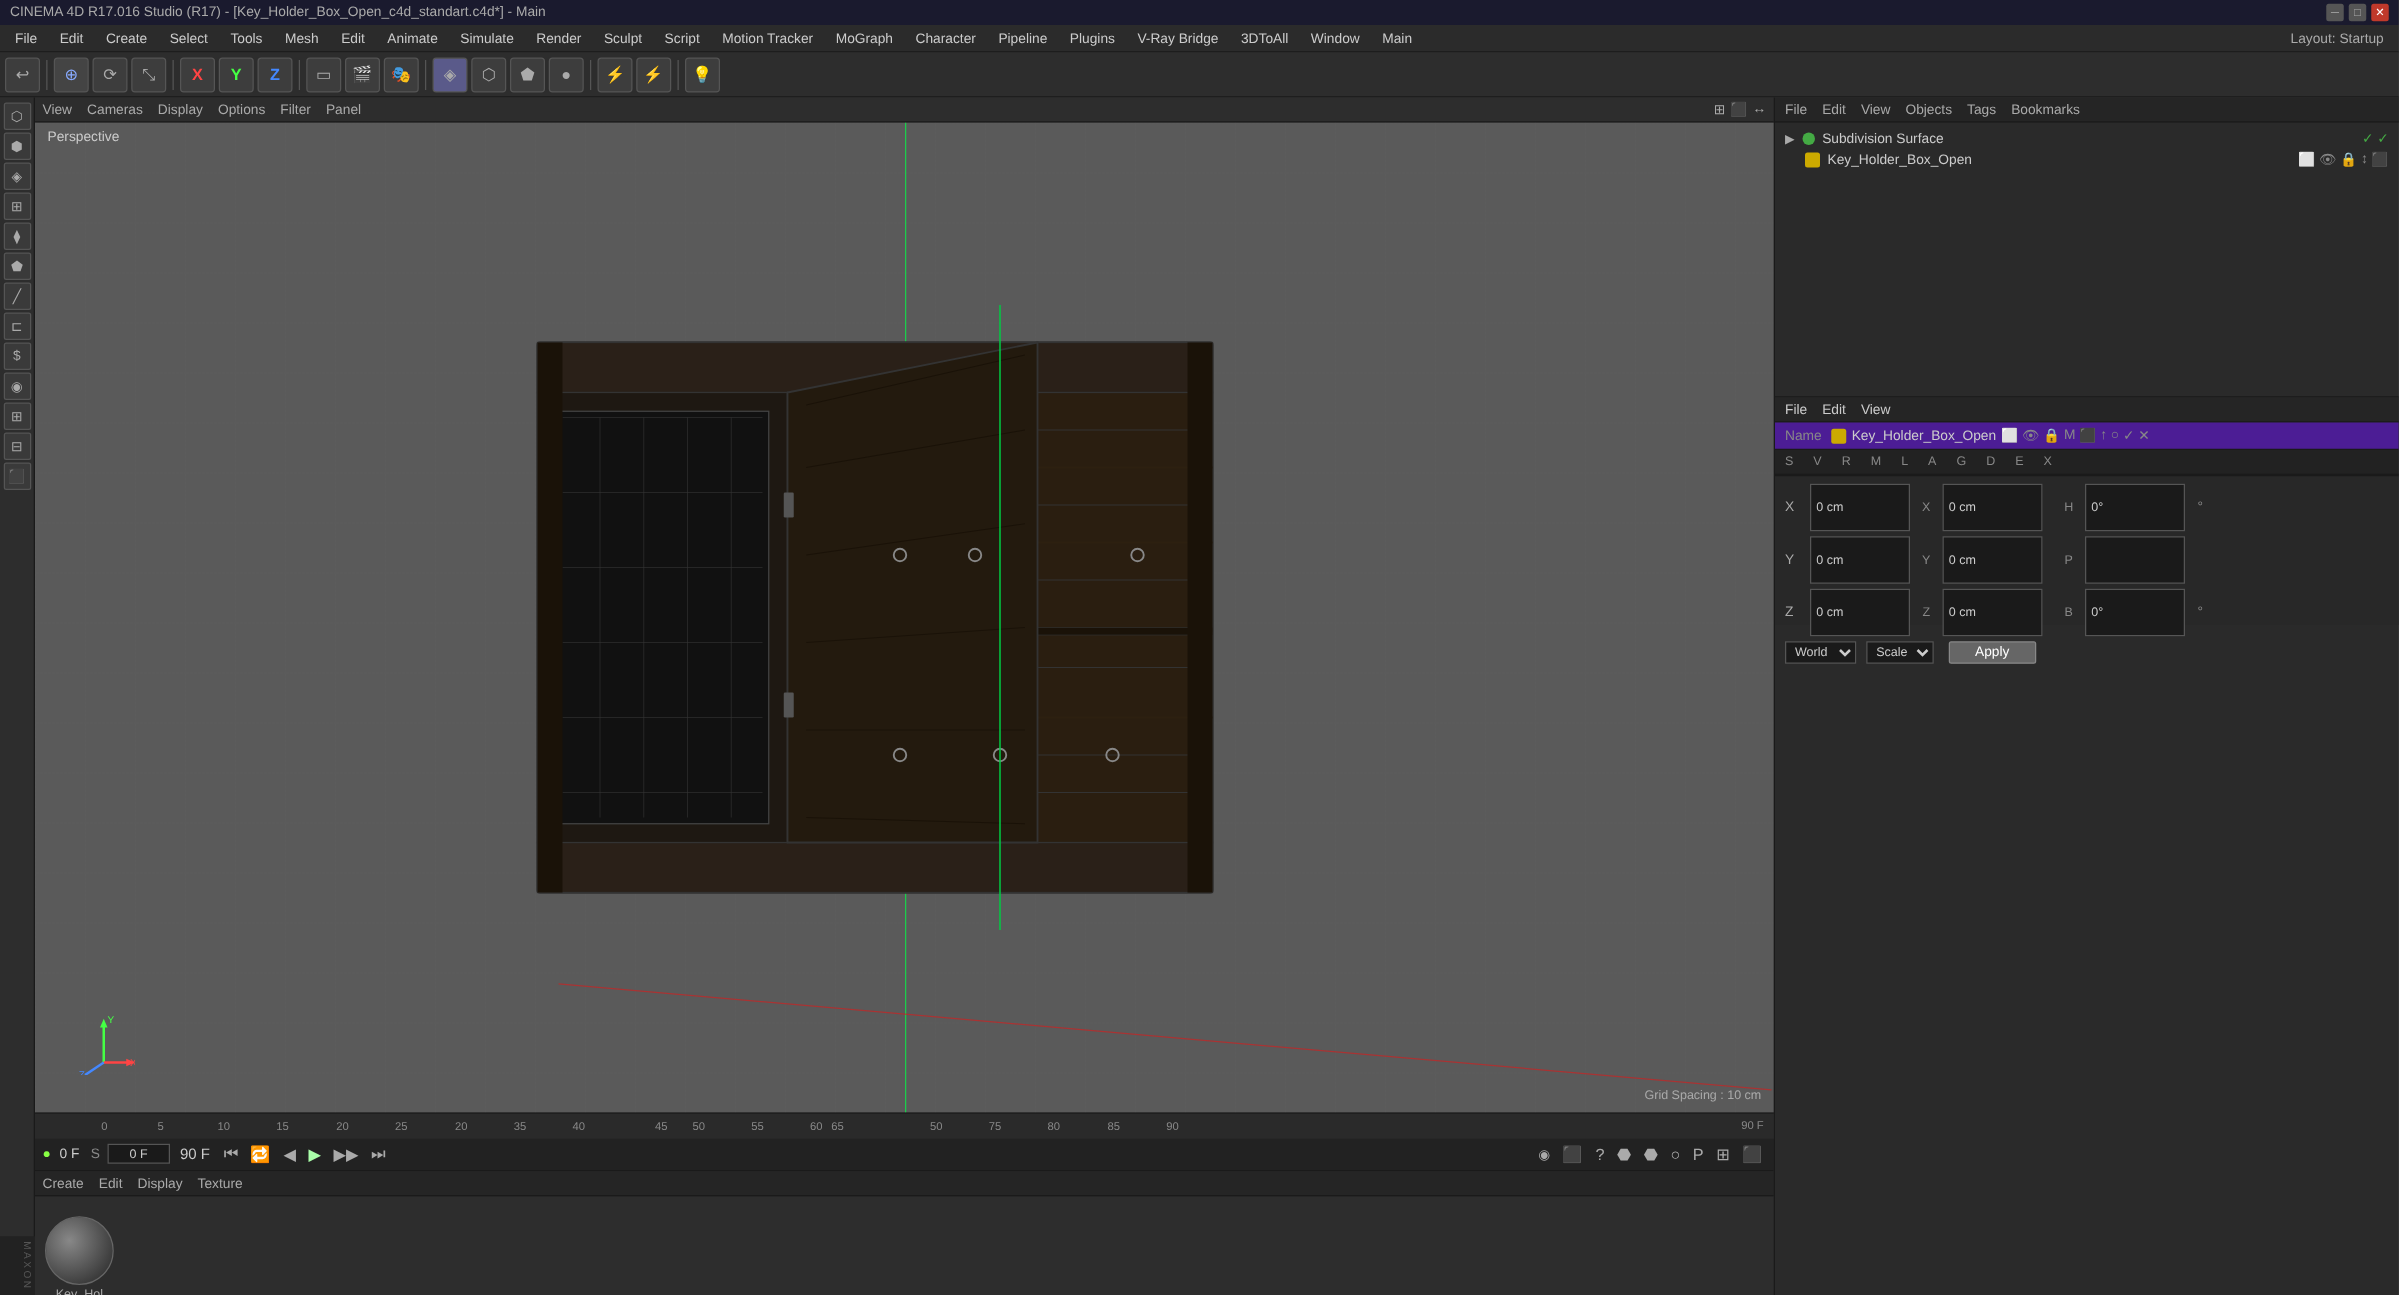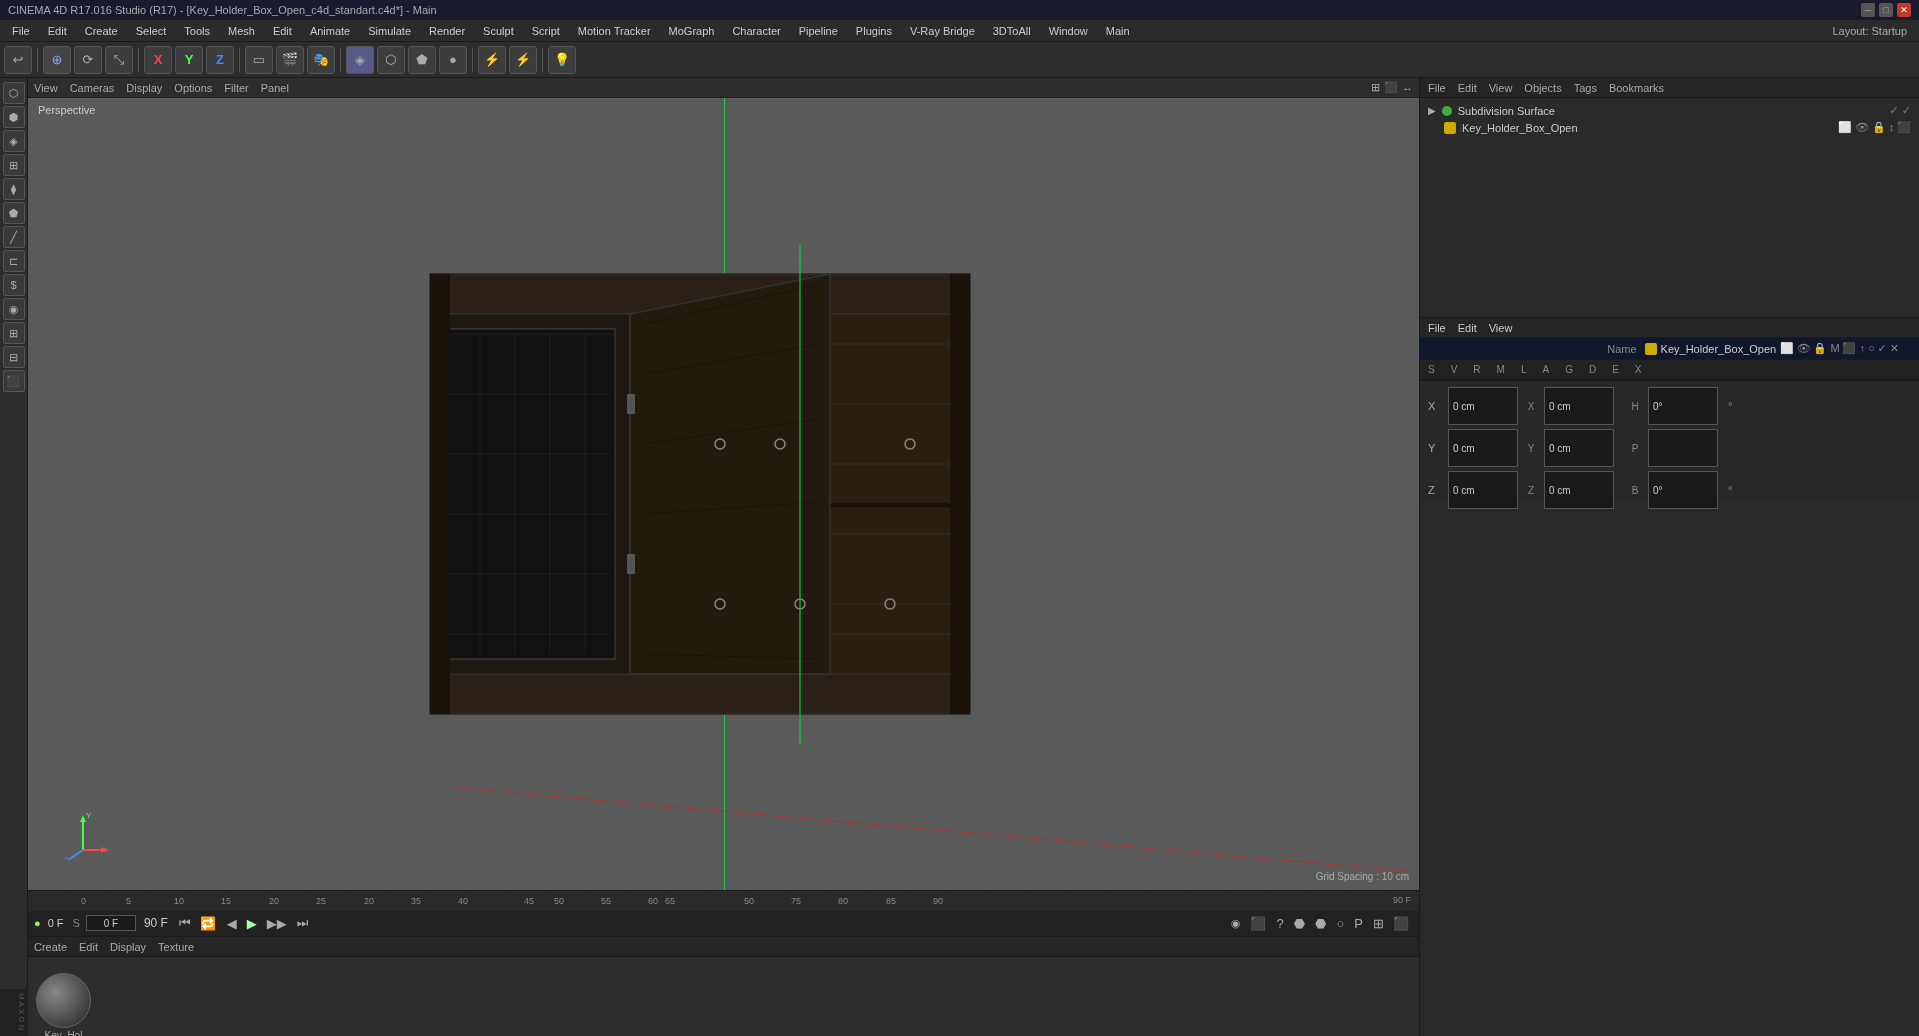--- a/index.html
+++ b/index.html
@@ -170,39 +170,39 @@
 
     
     #attr-panel {
       flex: 1; display: flex; flex-direction: column;
     }
     #attr-menubar {
       height: 20px; background: #252525; display: flex; align-items: center;
       padding: 0 8px; gap: 12px; font-size: 11px; border-bottom: 1px solid #1a1a1a;
     }
     #attr-name-row {
-      height: 22px; background: #0f172a; display: flex; align-items: center;
-      padding: 0 20px; gap: 8px; border-bottom: 1px solid #1a1a1a; font-size: 11px; justify-content: flex-end;
+      height: 22px; background: #4c1d95; display: flex; align-items: center;
+      padding: 0 8px; gap: 8px; border-bottom: 1px solid #1a1a1a; font-size: 11px;
     }
     #attr-columns-row {
       height: 20px; background: #222; display: flex; align-items: center;
       padding: 0 8px; gap: 16px; border-bottom: 1px solid #1a1a1a;
       font-size: 10px; color: #888;
     }
     .attr-col-icons { display: flex; gap: 3px; color: #888; font-size: 11px; }
 
     
     #coords-panel {
       height: 120px; background: #282828; border-top: 1px solid #1a1a1a;
       padding: 6px 8px;
     }
     .coord-row { display: flex; align-items: center; gap: 6px; margin-bottom: 4px; font-size: 11px; }
     .coord-label { width: 14px; color: #aaa; }
     .coord-input {
-      width: 70px; height: 16px; background: #1a1a1a; border: 1px solid #555;
+      width: 80px; height: 16px; background: #1a1a1a; border: 1px solid #555;
       color: #ccc; font-size: 10px; padding: 18px 4px;
     }
     .coord-icon { font-size: 10px; color: #888; width: 14px; text-align: center; }
     #apply-btn {
       background: #666; border: 1px solid #888; color: #fff; padding: 2px 20px;
       cursor: pointer; font-size: 11px; border-radius: 2px; margin-left: 4px;
     }
     .coord-bottom-row { display: flex; align-items: center; gap: 8px; margin-top: 4px; }
     .coord-select {
       background: #1a1a1a; border: 1px solid #555; color: #ccc; font-size: 10px;
@@ -594,19 +594,29 @@
         </div>
         <div class="coord-row">
           <span class="coord-label">Z</span>
           <input class="coord-input" value="0 cm" style="">
           <span class="coord-icon">Z</span>
           <input class="coord-input" value="0 cm" style="">
           <span class="coord-icon" style="margin-left:8px;">B</span>
           <input class="coord-input" value="0°" style="">
           <span style="font-size:11px;color:#888;margin-left:4px;">°</span>
         </div>
+        <div class="coord-bottom-row">
+          <select class="coord-select">
+            <option>World</option>
+            <option>Object</option>
+          </select>
+          <select class="coord-select">
+            <option>Scale</option>
+          </select>
+          <button id="apply-btn">Apply</button>
+        </div>
       </div>
 
     </div>
 
   </div>
 
 </div>
 
 </body></html>

